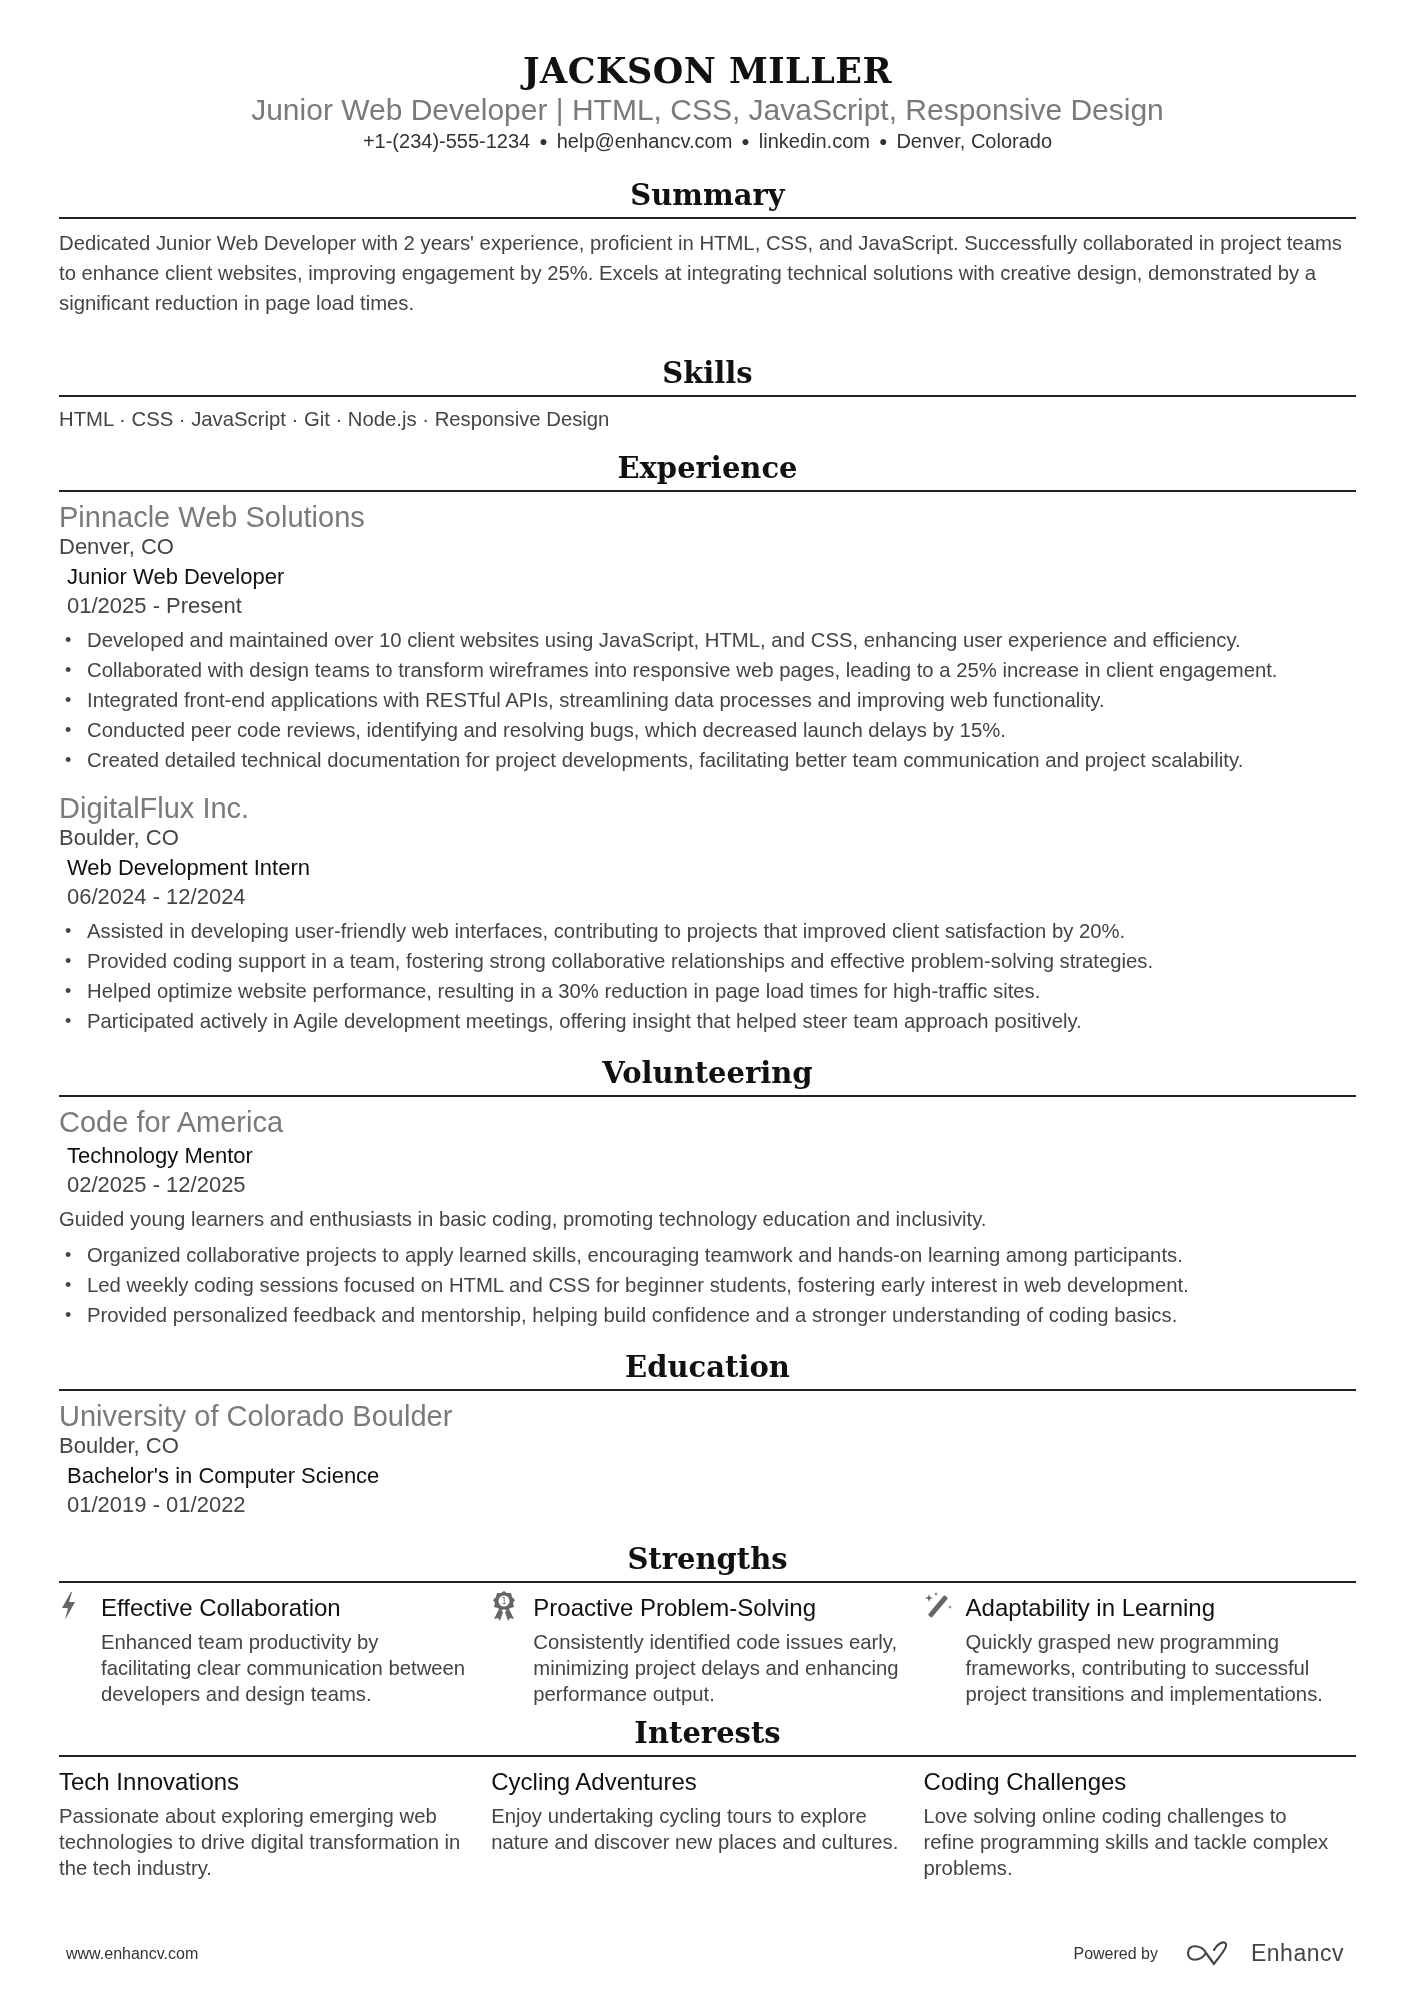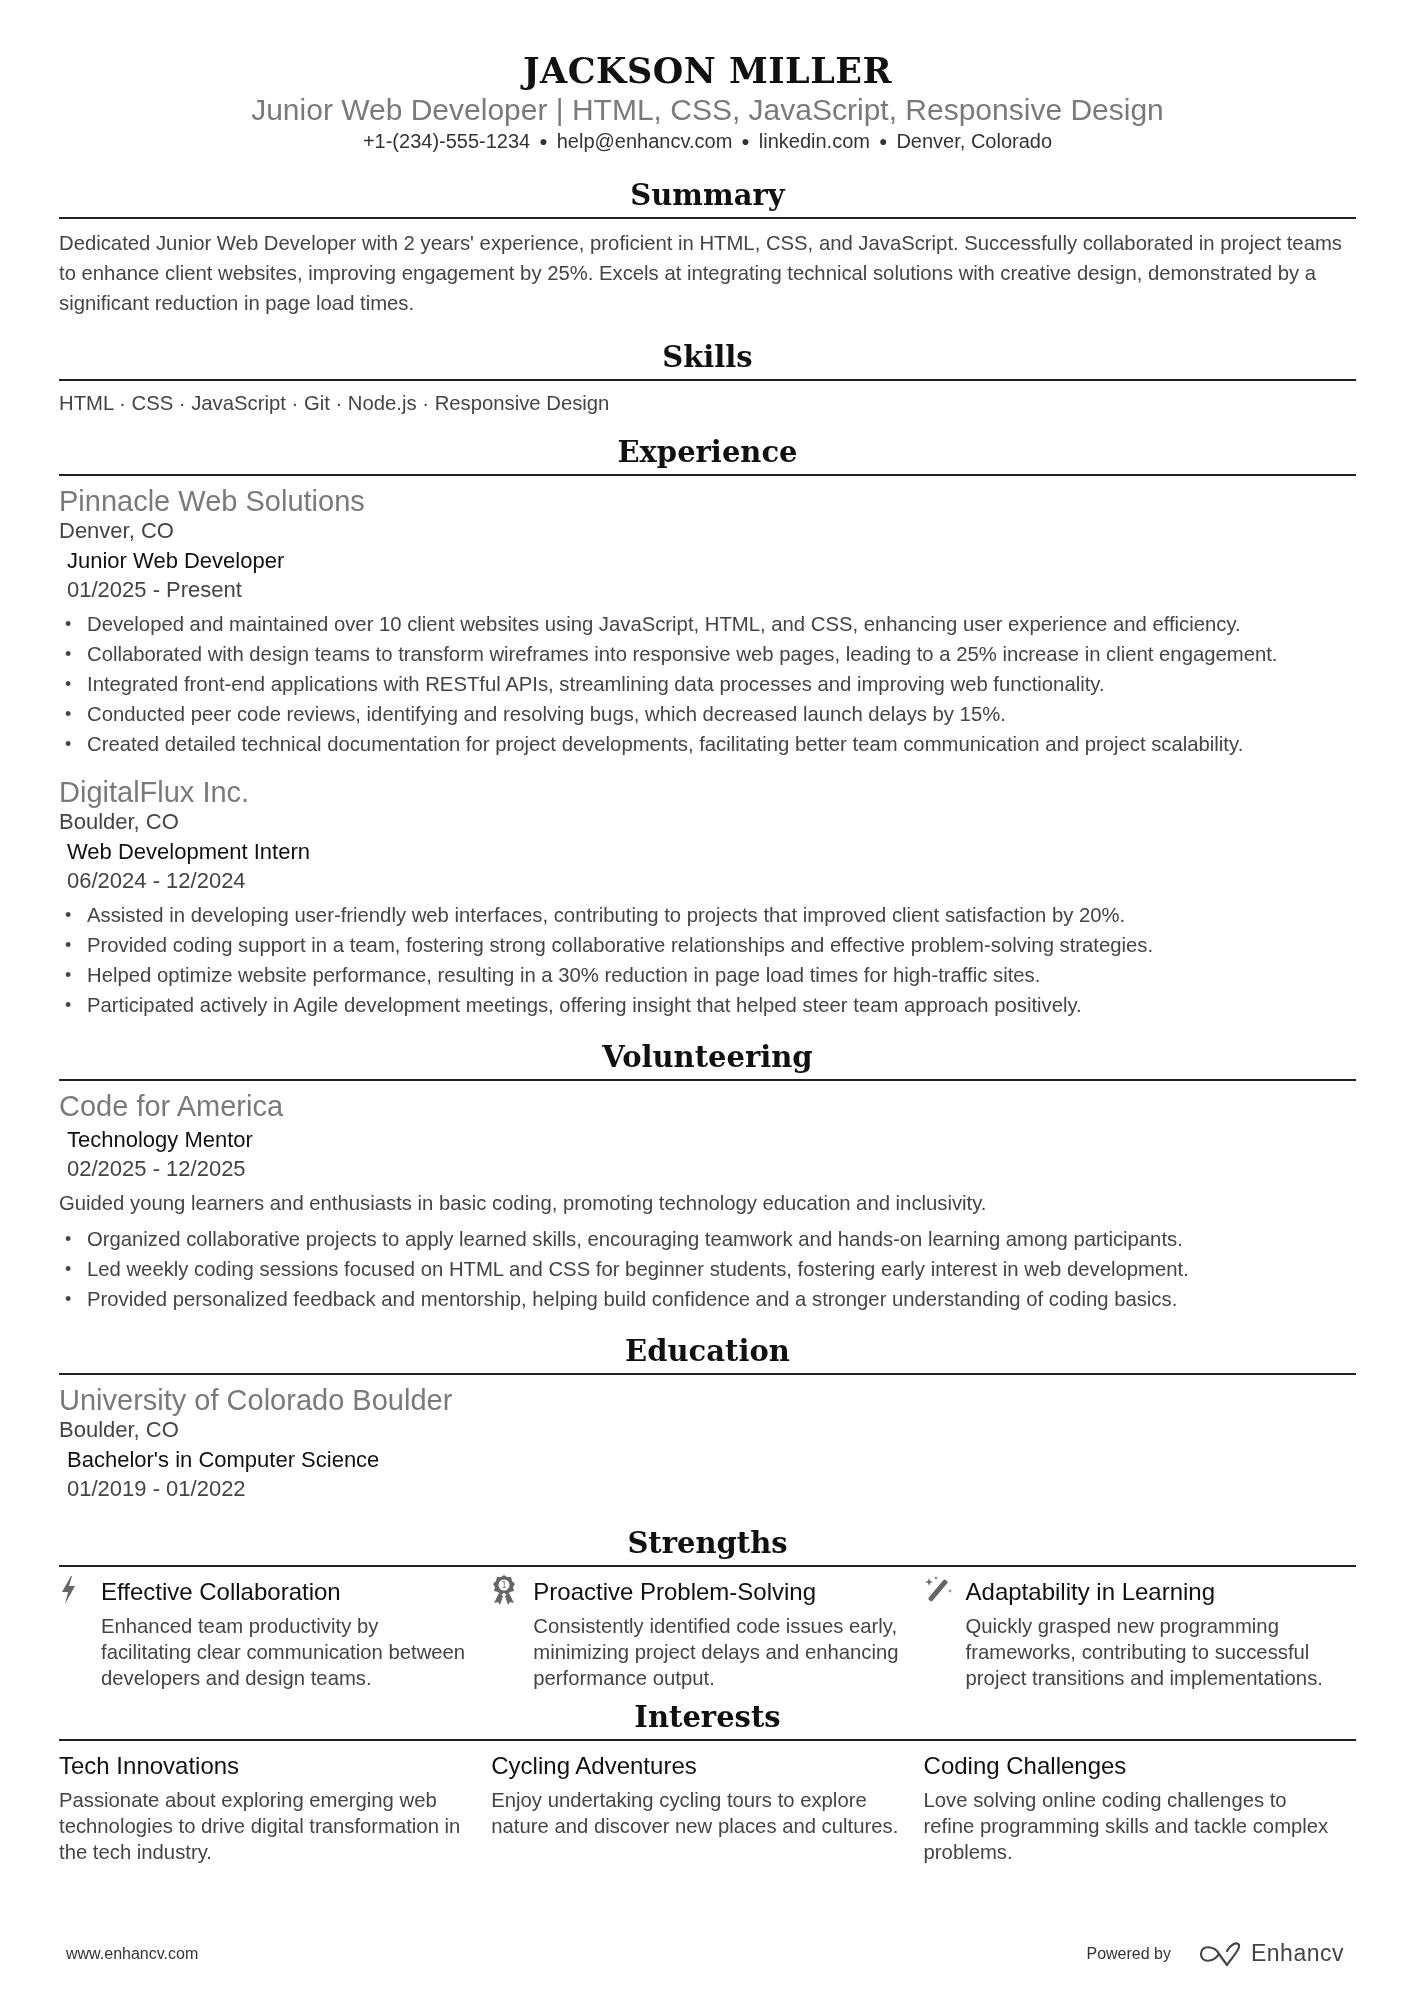--- a/index.html
+++ b/index.html
@@ -33,21 +33,21 @@
   .col { width: 33.33%; box-sizing: border-box; padding-right: 20px; }
   .strength-head { display: flex; align-items: flex-start; }
   .strength-icon { width: 42px; flex: 0 0 42px; height: 30px; display: flex; align-items: center; }
   .strength-title { font-size: 24px; color: #111; line-height: 34px; }
   .strength-desc { font-size: 20.3px; line-height: 26px; color: #444; padding-left: 42px; margin-top: 4px; }
   .interest-title { font-size: 24px; color: #111; line-height: 34px; }
   .interest-desc { font-size: 20.3px; line-height: 26px; color: #444; margin-top: 4px; }
   .footer { position: absolute; top: 1940px; left: 66px; right: 66px; display: flex; justify-content: space-between; align-items: center; }
   .footer-url { font-size: 16px; color: #333; }
   .powered { display: flex; align-items: center; font-size: 16px; color: #333; }
-  .powered .logo { margin-left: 26px; display: flex; align-items: center; }
+  .powered .logo { margin-left: 26px; display: flex; align-items: flex-start; gap: 13px; }
   .logo-text { font-size: 23px; color: #444; margin-left: 6px; letter-spacing: 0.5px; }
 </style>
 </head>
 <body>
 
 <div class="page">
 
   <div class="header">
     <div class="name">JACKSON MILLER</div>
     <div class="subtitle">Junior Web Developer | HTML, CSS, JavaScript, Responsive Design</div>
@@ -55,21 +55,21 @@
       <span>+1-(234)-555-1234</span><span class="dot">●</span><span>help@enhancv.com</span><span class="dot">●</span><span>linkedin.com</span><span class="dot">●</span><span>Denver, Colorado</span>
     </div>
   </div>
 
   <div class="section" style="margin-top:20px">
     <div class="section-title">Summary</div>
     <div class="rule"></div>
     <div class="para">Dedicated Junior Web Developer with 2 years' experience, proficient in HTML, CSS, and JavaScript. Successfully collaborated in project teams to enhance client websites, improving engagement by 25%. Excels at integrating technical solutions with creative design, demonstrated by a significant reduction in page load times.</div>
   </div>
 
-  <div class="section" style="margin-top:20px">
+  <div class="section" style="margin-top:36px">
     <div class="section-title">Skills</div>
     <div class="rule"></div>
     <div class="skills">HTML · CSS · JavaScript · Git · Node.js · Responsive Design</div>
   </div>
 
   <div class="section" style="margin-top:16px">
     <div class="section-title">Experience</div>
     <div class="rule"></div>
 
     <div class="entry">

